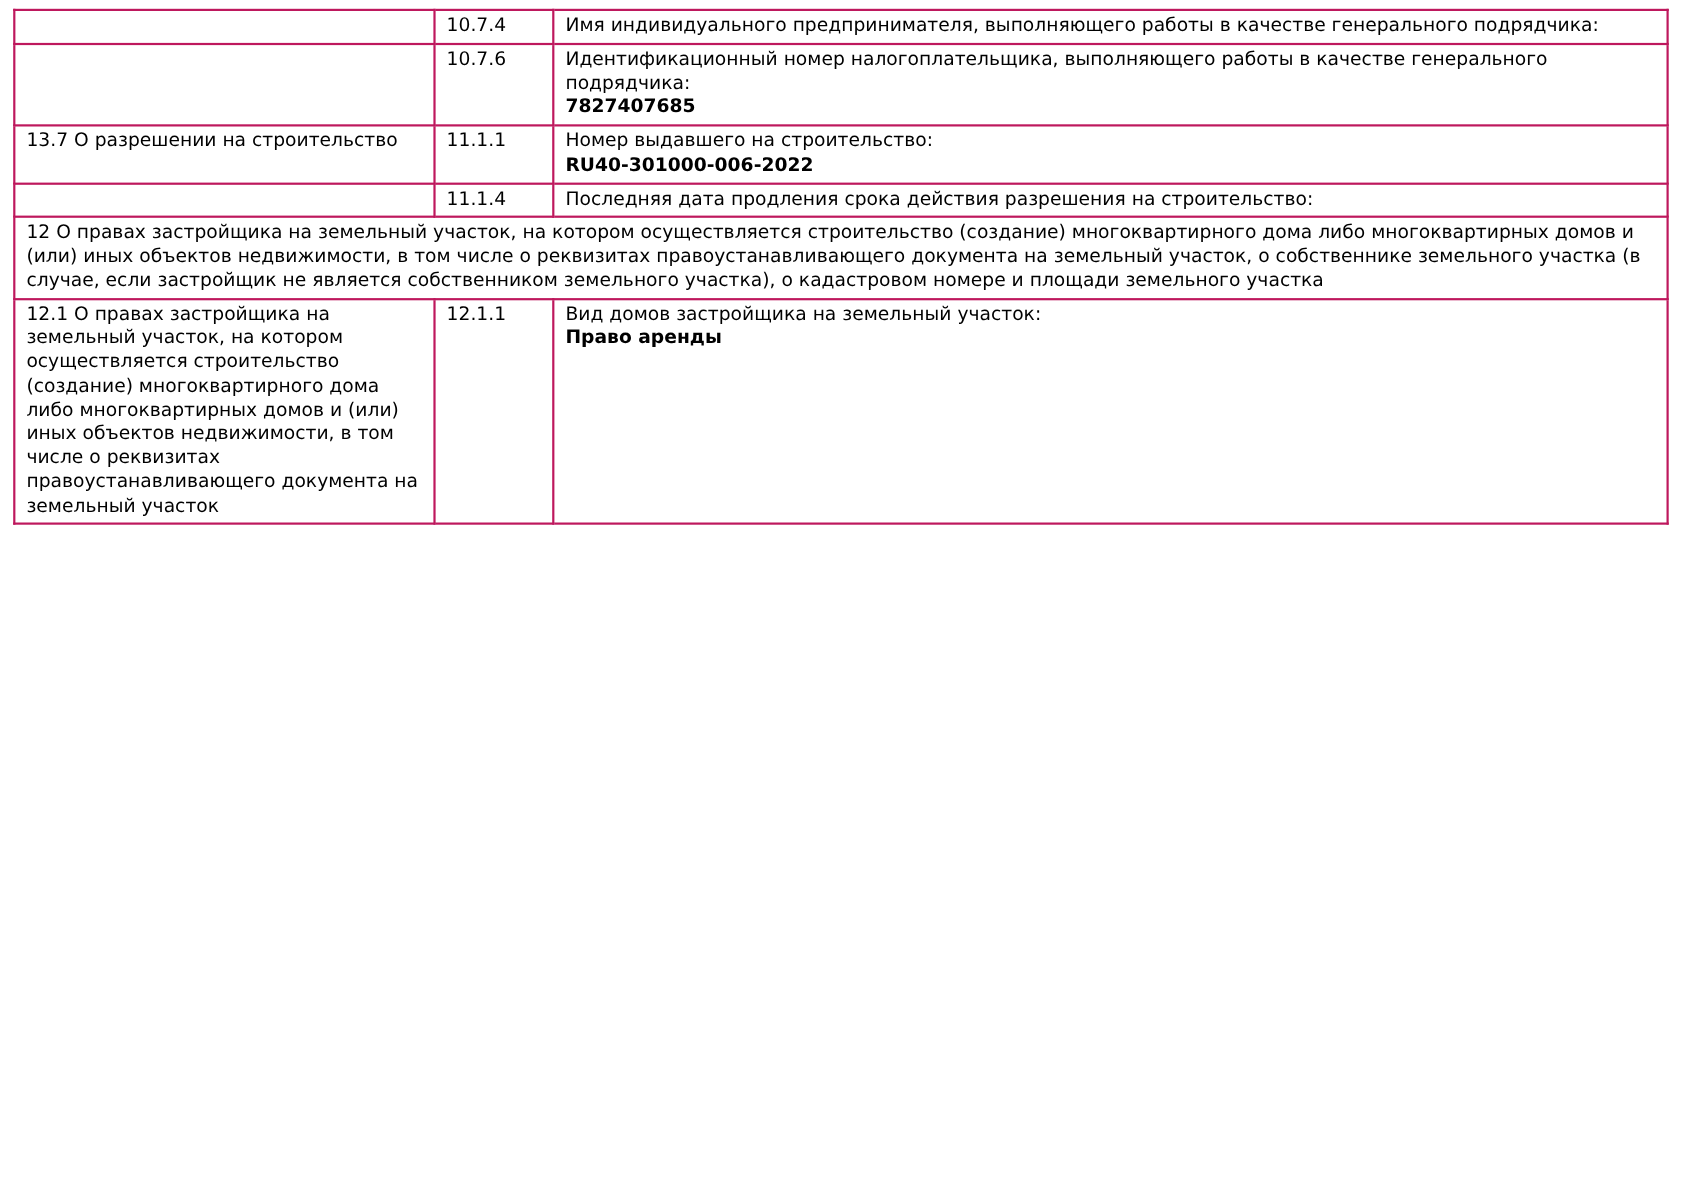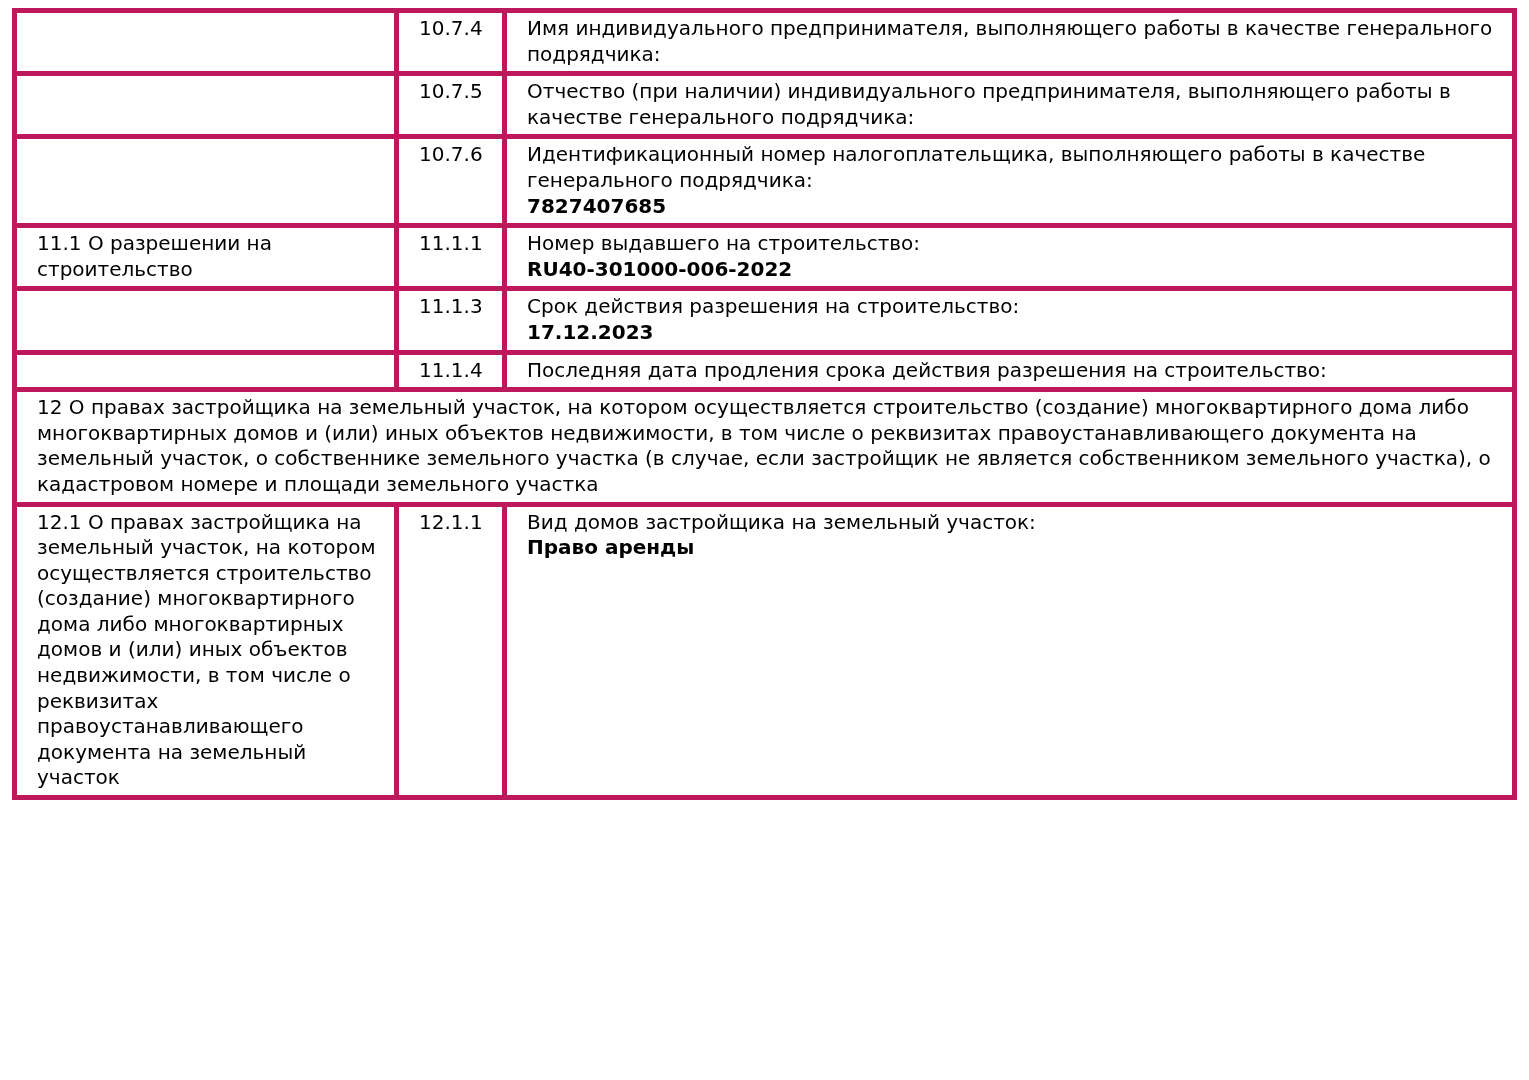--- a/index.html
+++ b/index.html
@@ -17,24 +17,24 @@
     width: 1529px;
     box-sizing: border-box;
     padding: 8px 10px 0 12px;
   }
   table.doc {
     border-collapse: collapse;
     width: 1505px;
     table-layout: fixed;
   }
   table.doc td {
-    border: 5px solid #be185d;
+    border: 2px solid #be185d;
     vertical-align: top;
-    padding: 3px 6px 4px 20px;
-    font-size: 20px;
+    padding: 3px 6px 4px 10px;
+    font-size: 17px;
     line-height: 1.28;
   }
   td.col-a { width: 382px; }
   td.col-b { width: 108px; }
   td.col-c { width: auto; }
   td.center-v { vertical-align: middle; }
   .val {
     font-weight: bold;
   }
   .label {
@@ -59,56 +59,41 @@
     <tbody>
 
       <tr>
         <td class="col-a blank"></td>
         <td class="col-b center-v">10.7.4</td>
         <td class="col-c">
           <span class="label">Имя индивидуального предпринимателя, выполняющего работы в качестве генерального подрядчика:</span>
         </td>
       </tr>
 
-      <tr>
-        <td class="col-a blank"></td>
-        <td class="col-b center-v">10.7.5</td>
-        <td class="col-c">
-          <span class="label">Отчество (при наличии) индивидуального предпринимателя, выполняющего работы в качестве генерального подрядчика:</span>
-        </td>
-      </tr>
 
       <tr>
         <td class="col-a blank"></td>
         <td class="col-b center-v">10.7.6</td>
         <td class="col-c">
           <div class="label">Идентификационный номер налогоплательщика, выполняющего работы в качестве генерального подрядчика:</div>
           <div class="val">7827407685</div>
         </td>
       </tr>
 
 
       <tr>
-        <td class="col-a">11.1 О разрешении на строительство</td>
+        <td class="col-a">13.7 О разрешении на строительство</td>
         <td class="col-b center-v">11.1.1</td>
         <td class="col-c">
           <div class="label">Номер выдавшего на строительство:</div>
           <div class="val">RU40-301000-006-2022</div>
         </td>
       </tr>
 
 
-      <tr>
-        <td class="col-a blank"></td>
-        <td class="col-b center-v">11.1.3</td>
-        <td class="col-c">
-          <div class="label">Срок действия разрешения на строительство:</div>
-          <div class="val">17.12.2023</div>
-        </td>
-      </tr>
 
       <tr>
         <td class="col-a blank"></td>
         <td class="col-b center-v">11.1.4</td>
         <td class="col-c">
           <span class="label">Последняя дата продления срока действия разрешения на строительство:</span>
         </td>
       </tr>
 
 

